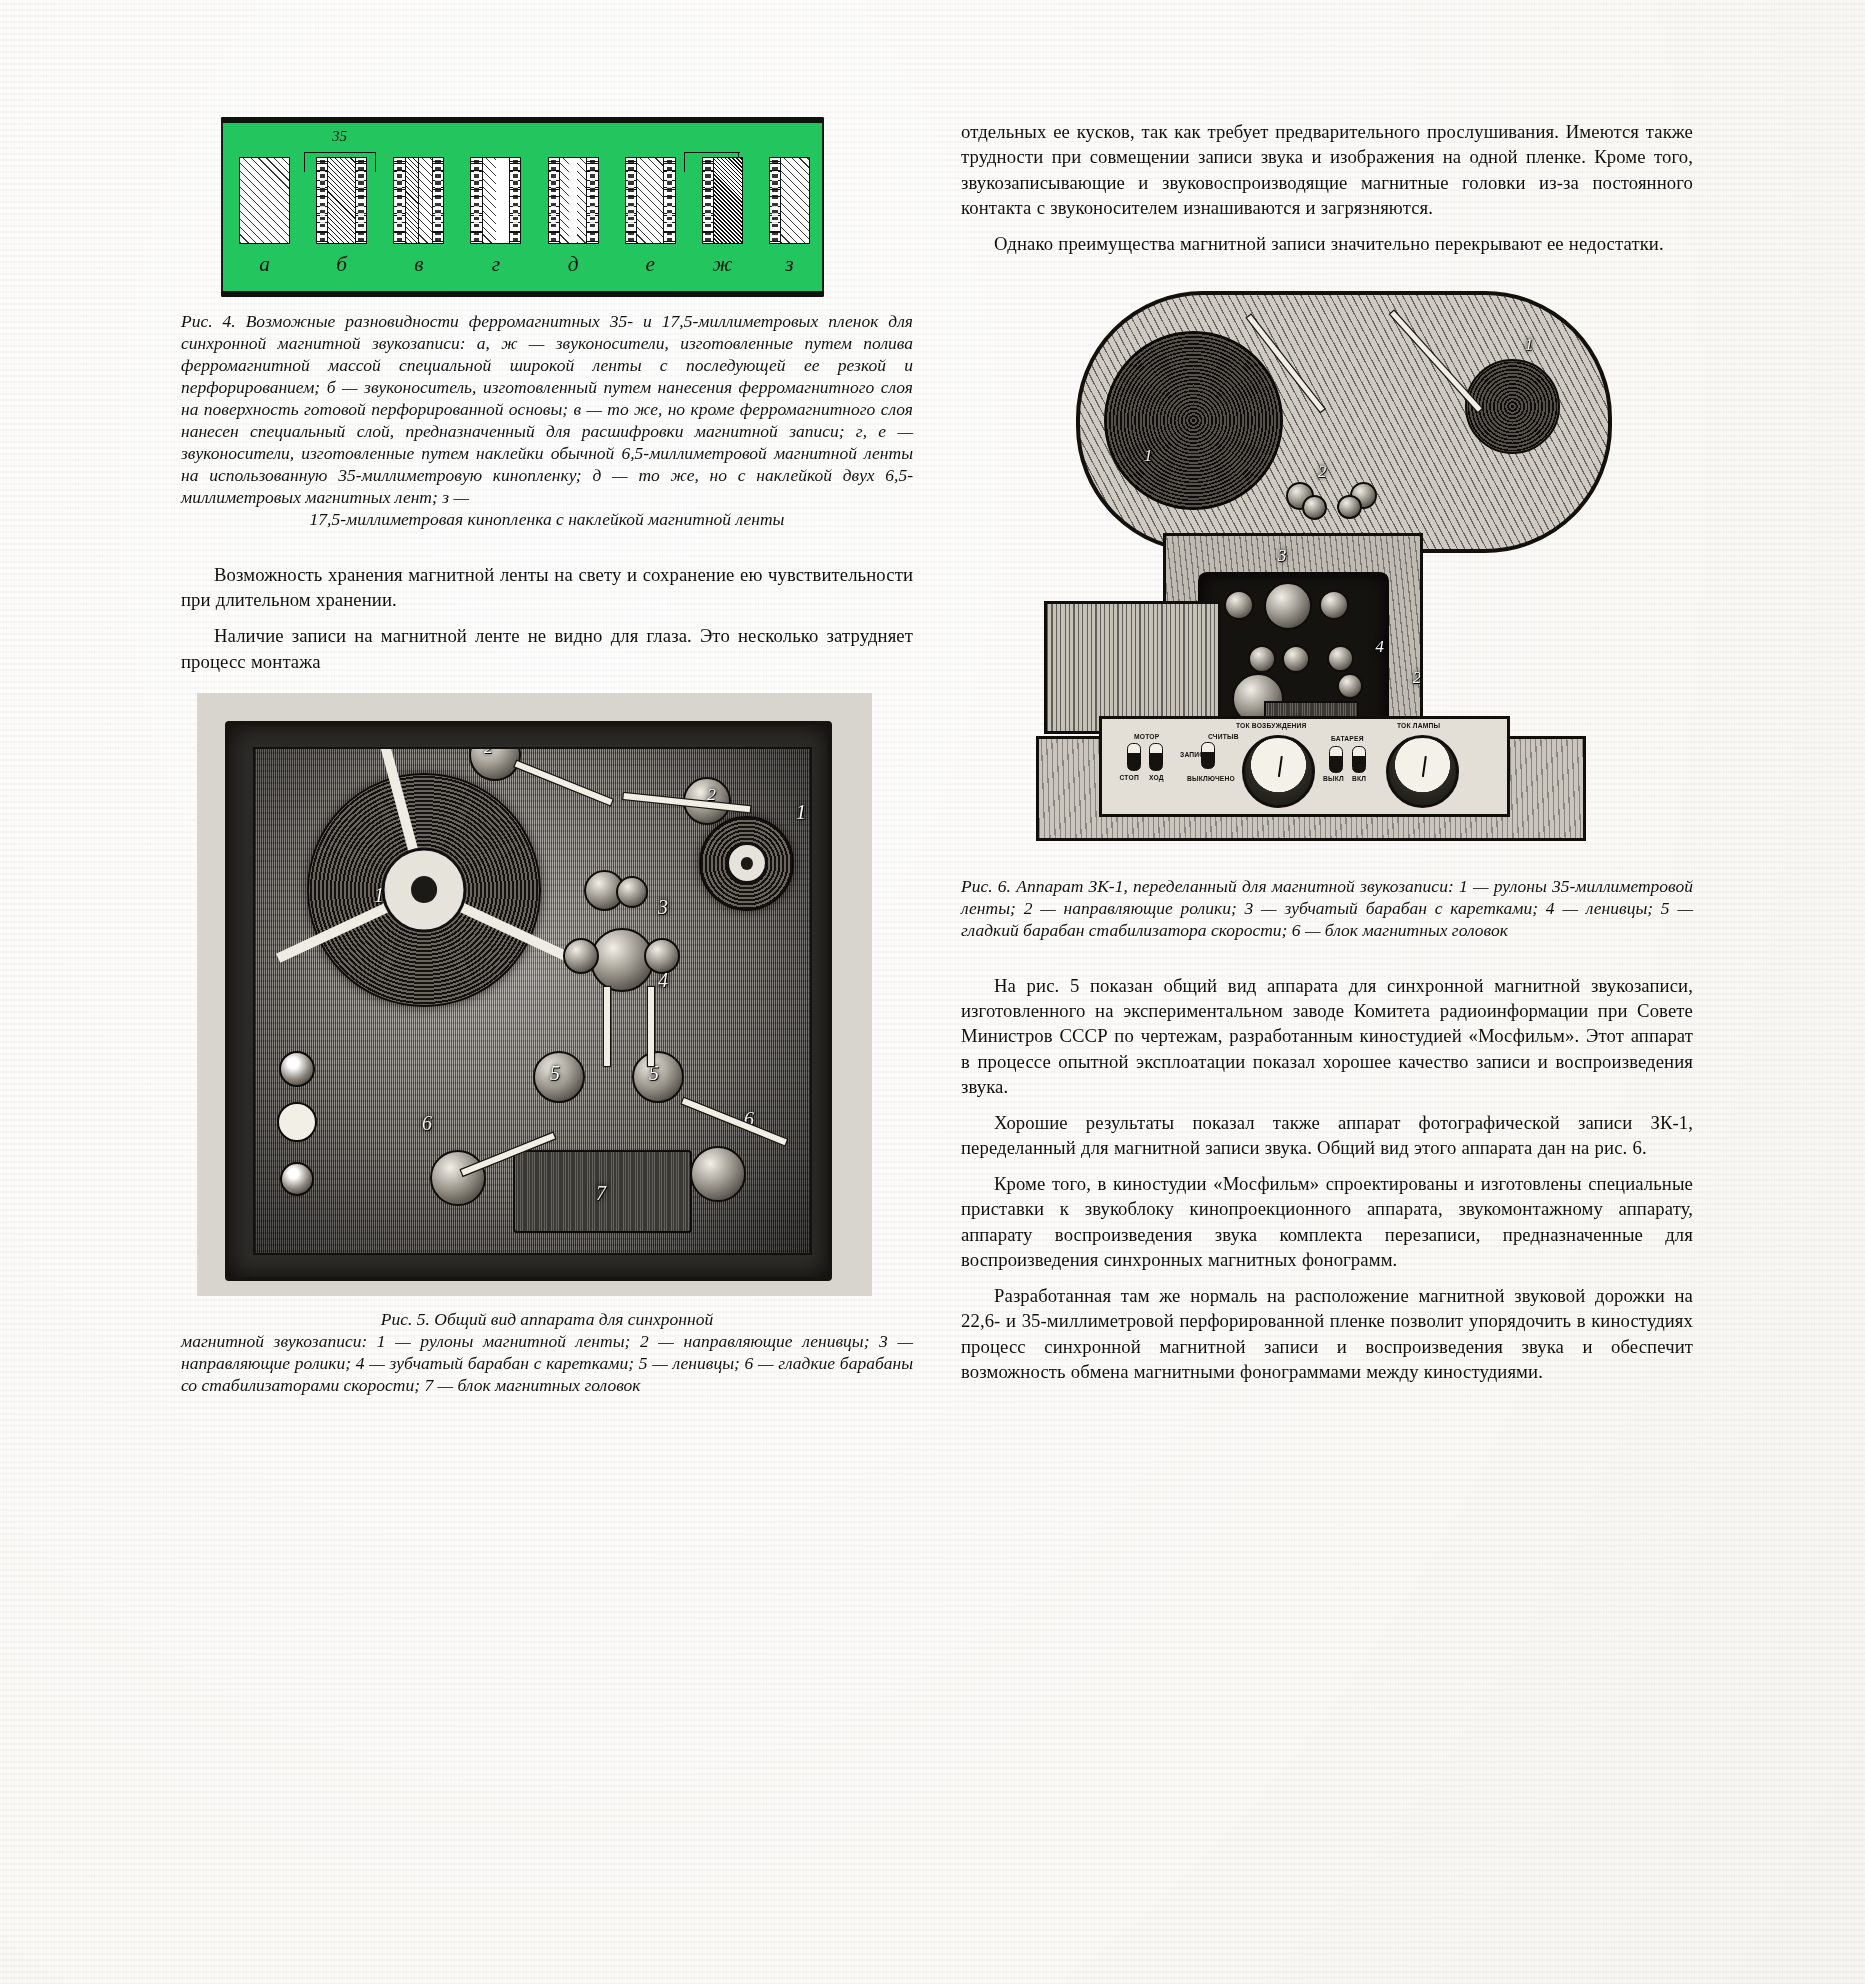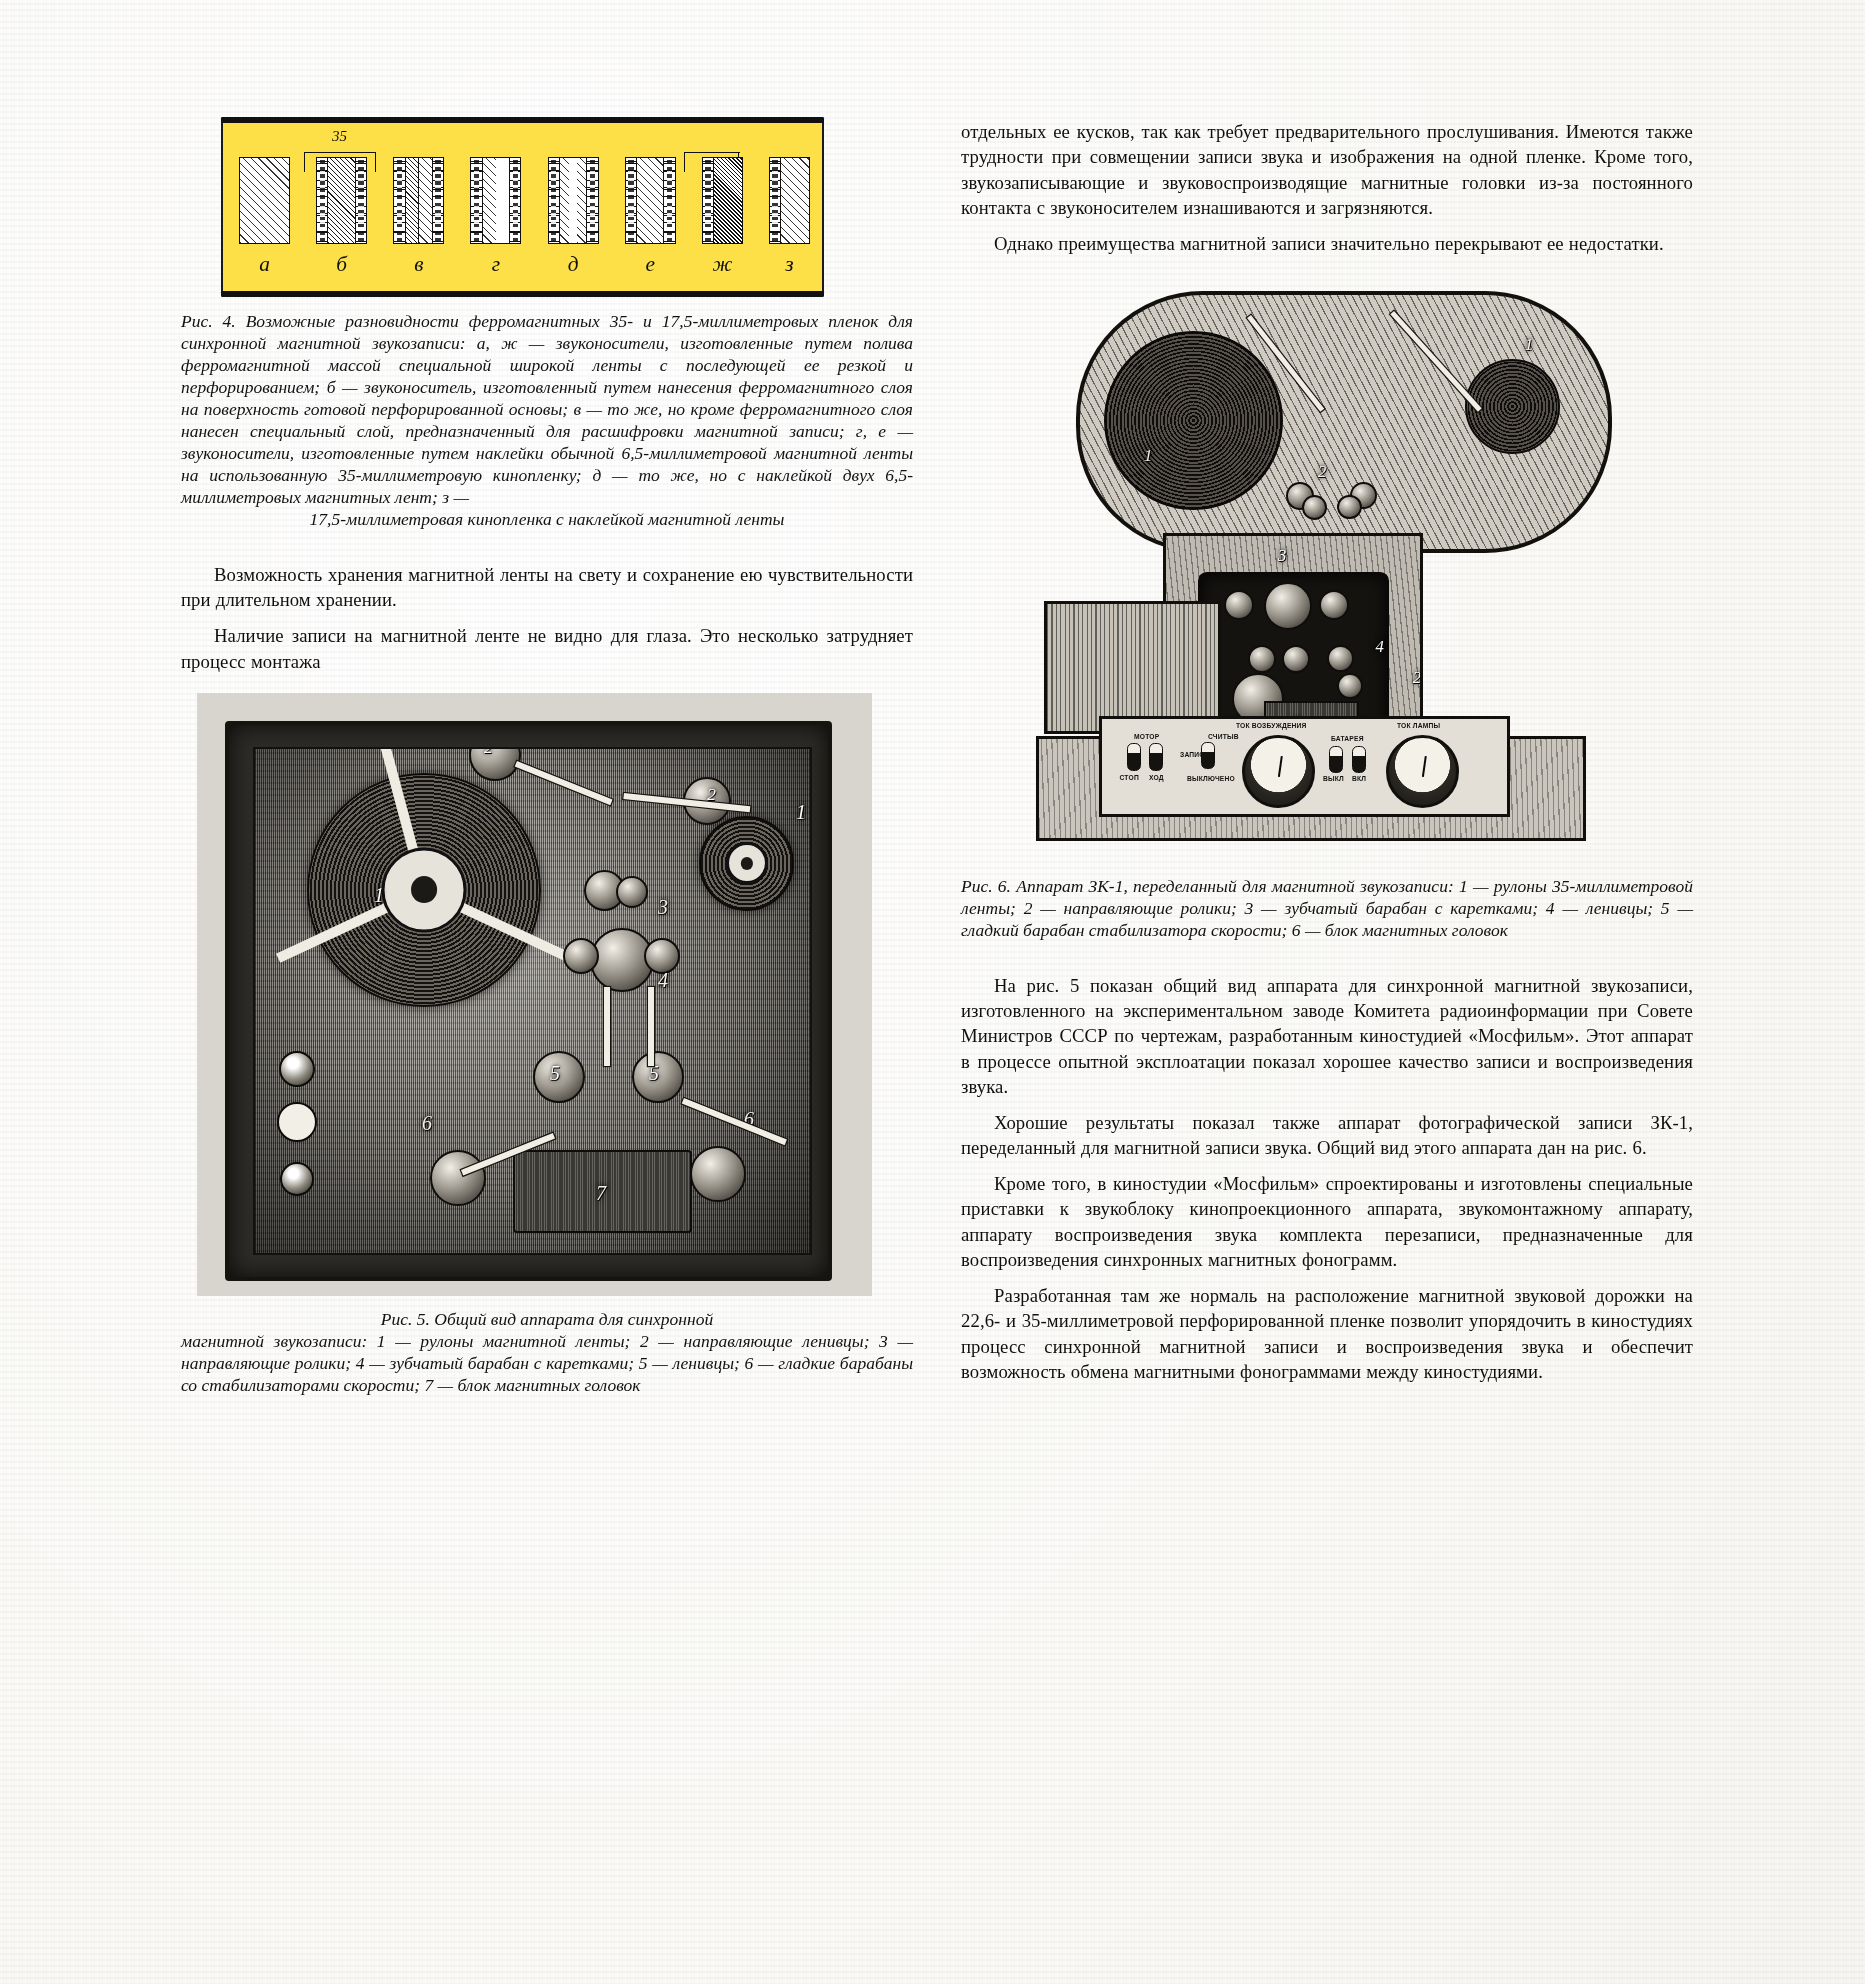--- a/index.html
+++ b/index.html
@@ -65,21 +65,21 @@
     text-align:justify;
   }
   .caption-fig5 .first{display:block;text-align:center;}
 
   
   .fig4{
     position:relative;
     width:603px;height:175px;
     margin:0 auto 0 40px;
     border:2.4px solid #1a1a1a;
-    background:#fde047;
+    background:#22c55e;
     box-sizing:border-box;
   }
   .fig4 .topedge, .fig4 .botedge{
     position:absolute;left:-1.6px;right:-1.6px;height:5.6px;background:#111;
     border-radius:1.2px;
   }
   .fig4 .topedge{top:-4px;}
   .fig4 .botedge{bottom:-4.8px;}
   .strips{
     position:absolute;left:16px;top:36px;right:12px;bottom:48px;

